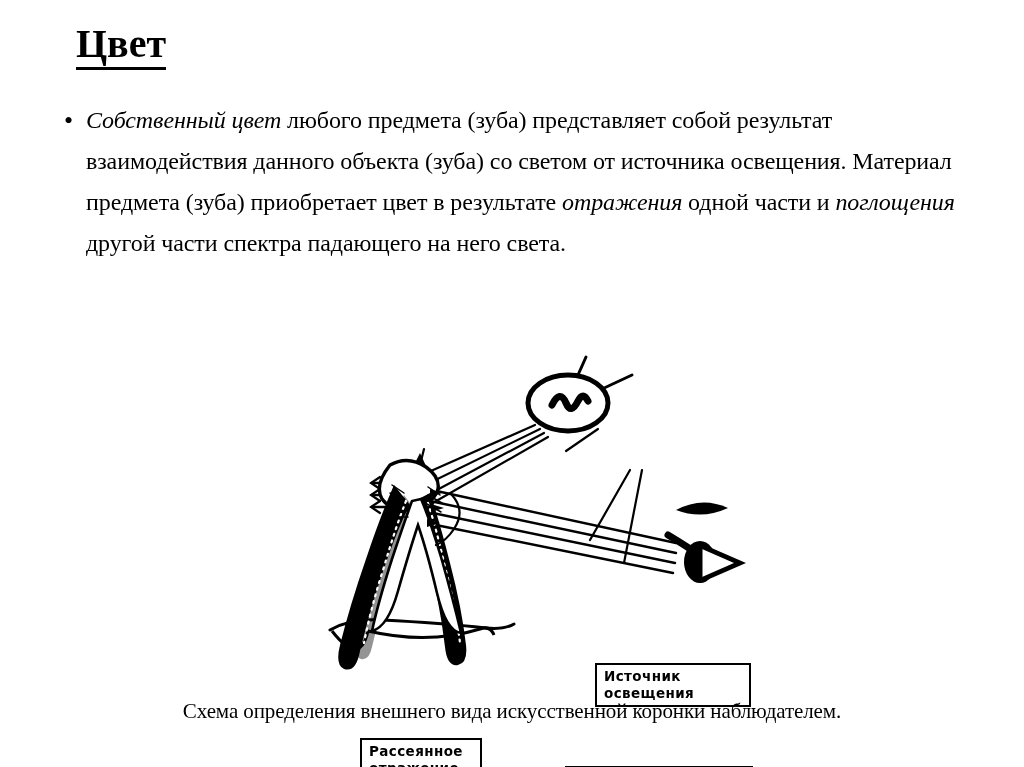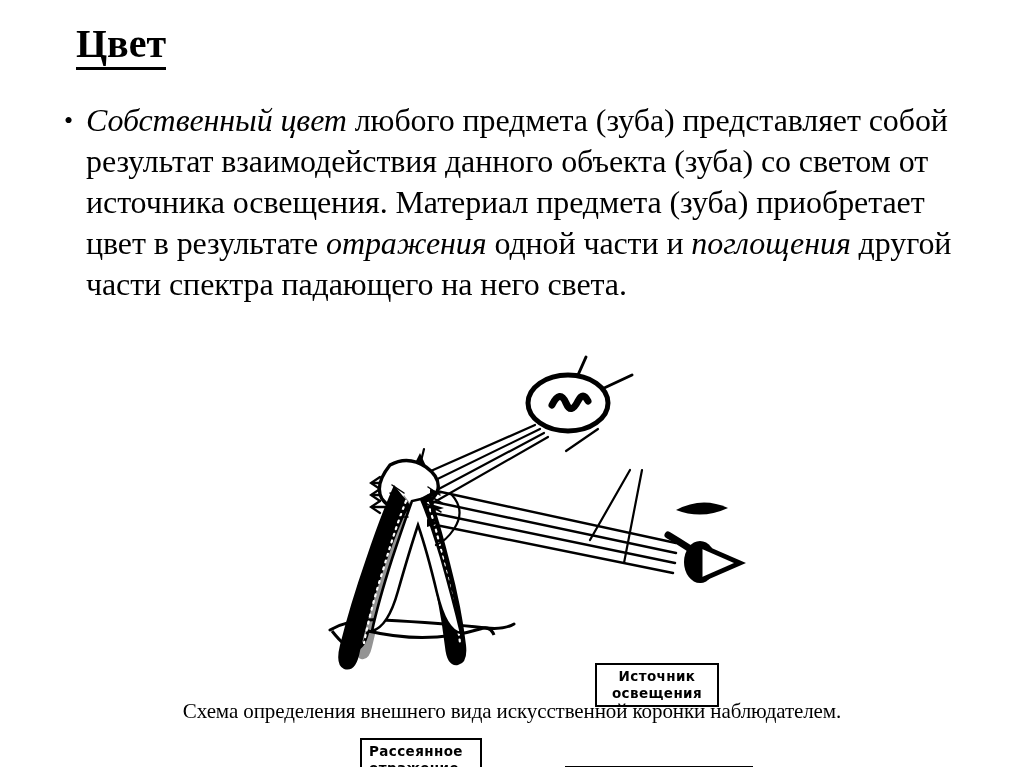--- a/index.html
+++ b/index.html
@@ -43,21 +43,21 @@
     align-items: flex-start;
   }
   .bullet-dot {
     font-size: 26px;
     line-height: 41px;
     width: 22px;
     flex: 0 0 22px;
     text-align: left;
   }
   .bullet-text {
-    font-size: 32px;
+    font-size: 24px;
     line-height: 41px;
     width: 870px;
     text-align: left;
     letter-spacing: -0.1px;
   }
   .bullet-text i { font-style: italic; }
 
   
   .figure {
     position: absolute;
@@ -76,21 +76,21 @@
     font-family: "DejaVu Sans", sans-serif;
     font-weight: 700;
     font-size: 13.5px;
     line-height: 16.5px;
     letter-spacing: 0.4px;
     color: #000;
     padding: 3px 7px 4px 7px;
     white-space: pre-line;
     box-sizing: border-box;
   }
-  #lbl-source    { left: 595px; top: 338px; width: 124px; text-align: center; }
+  #lbl-source    { left: 595px; top: 338px; width: 156px; }
   #lbl-diffuse   { left: 360px; top: 413px; width: 122px; }
   #lbl-specular  { left: 565px; top: 441px; width: 188px; }
 
   
   .caption {
     position: absolute;
     left: 0;
     top: 698px;
     width: 1024px;
     text-align: center;

